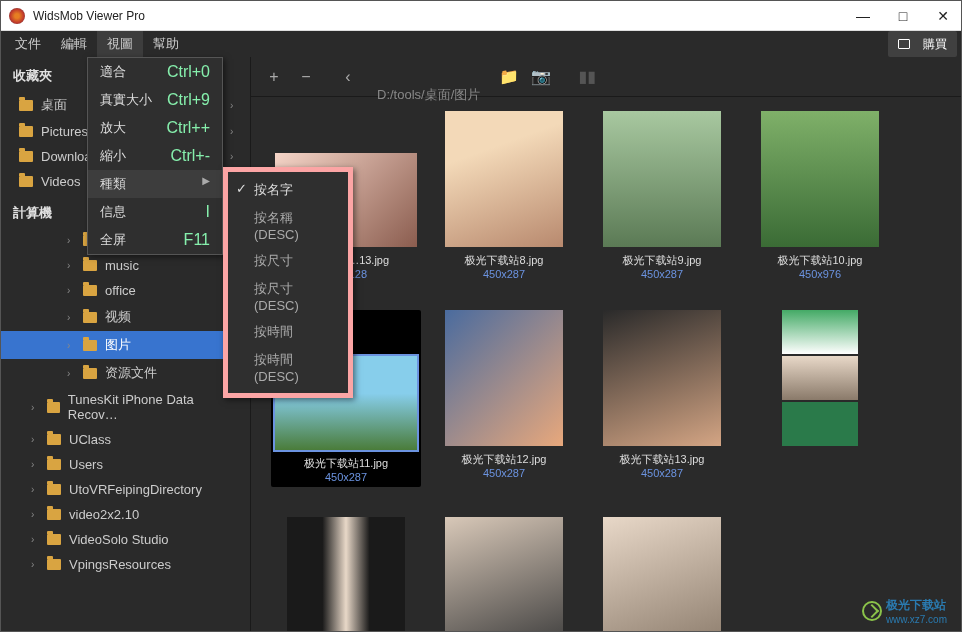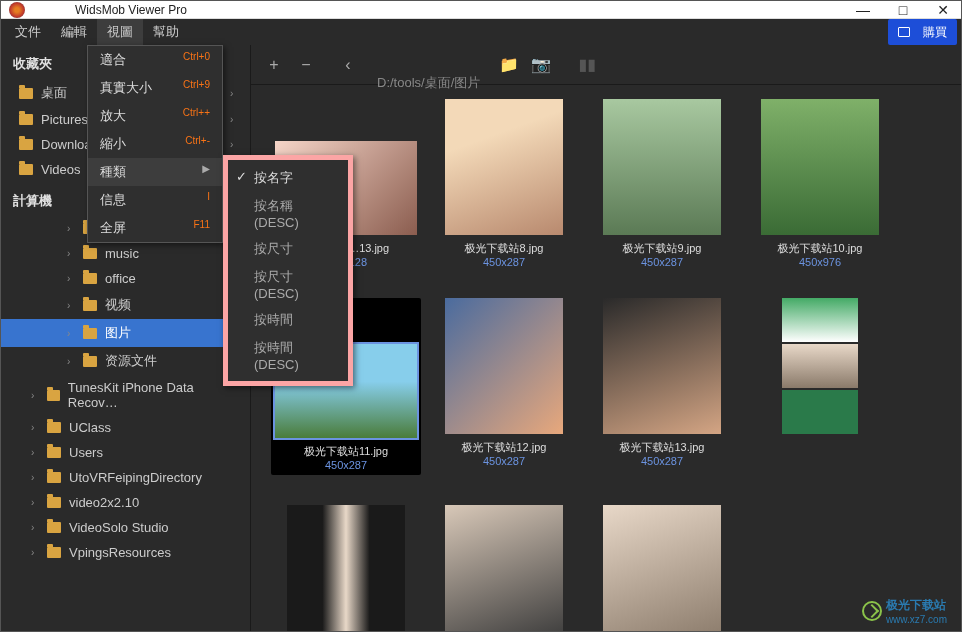--- a/index.html
+++ b/index.html
@@ -1,26 +1,26 @@
 <!DOCTYPE html>
 <html><head>
 <meta charset="utf-8">
 <style>
 * { box-sizing: border-box; margin: 0; padding: 0; font-family: "Microsoft YaHei", sans-serif; }
 html, body { width: 962px; height: 632px; overflow: hidden; background: #fff; }
 .window { width: 962px; height: 632px; border: 1px solid #555; display: flex; flex-direction: column; background: #2a2a2a; }
-.titlebar { height: 18px; background: #fff; display: flex; align-items: center; padding: 0 8px; border-bottom: 1px solid #ddd; gap: 42px; }
+.titlebar { height: 30px; background: #fff; display: flex; align-items: center; padding: 0 8px; border-bottom: 1px solid #ddd; }
 .titlebar .logo { width: 16px; height: 16px; background: radial-gradient(circle,#e67e22 20%,#c0392b 60%,#2c3e50 100%); border-radius: 50%; margin-right: 8px; }
 .titlebar .title { font-size: 12px; color: #222; flex: 1; }
 .titlebar .winbtns { display: flex; gap: 20px; font-size: 14px; color: #222; }
 .titlebar .winbtns span { cursor: pointer; width: 20px; text-align: center; }
 .menubar { height: 26px; background: #2a2a2a; display: flex; align-items: stretch; padding: 0 4px; color: #ccc; font-size: 13px; position: relative; }
 .menubar .mitem { padding: 4px 10px; cursor: pointer; line-height: 18px; }
 .menubar .mitem.active { background: #3d3d3d; }
-.menubar .buy { margin-left: auto; background: #1d4ed8; color: #fff; padding: 3px 10px; font-size: 12px; border-radius: 2px; display: flex; align-items: center; gap: 13px; }
+.menubar .buy { margin-left: auto; background: #404040; color: #fff; padding: 3px 10px; font-size: 12px; border-radius: 2px; display: flex; align-items: center; gap: 13px; }
 .buy .cart { width: 12px; height: 10px; border: 1px solid #fff; border-radius: 1px; position: relative; }
 .body { flex: 1; display: flex; background: #2a2a2a; overflow: hidden; }
 .sidebar { width: 250px; background: #2a2a2a; color: #ccc; font-size: 13px; overflow: hidden; border-right: 1px solid #1a1a1a; }
 .side-title { padding: 10px 12px 6px; font-size: 13px; font-weight: bold; color: #e0e0e0; }
 .side-item { display: flex; align-items: center; gap: 8px; padding: 5px 12px 5px 18px; cursor: pointer; }
 .side-item .chev { width: 8px; color: #888; font-size: 10px; }
 .side-item .ficon { width: 14px; height: 11px; background: #d9a441; border-radius: 1px; position: relative; }
 .side-item .ficon::before { content:""; position:absolute; top:-3px; left:0; width:6px; height:3px; background:#d9a441; border-radius:1px 1px 0 0;}
 .side-item.selected { background: #3874cf; color: #fff; }
 .tree-lvl1 { padding-left: 30px; }
@@ -36,21 +36,21 @@
 .thumb .name { font-size: 11px; color: #ddd; white-space: nowrap; overflow: hidden; text-overflow: ellipsis; }
 .thumb .dim { font-size: 11px; color: #6b93e0; }
 .thumb.selected .img { outline: 2px solid #6b93e0; }
 .thumb.selected { background: #000000; padding: 4px 0; border-radius: 2px; }
 .thumb .strip { width: 76px; height: 136px; margin: 0 auto 6px; display:flex; flex-direction:column; gap:2px;}
 .thumb .strip div{ flex:1; background:#3a5; }
 .dropdown { position: absolute; top: 26px; left: 86px; width: 136px; background: #2f2f2f; border: 1px solid #555; color: #ddd; font-size: 13px; z-index: 10; box-shadow: 2px 2px 6px rgba(0,0,0,.5); }
 .dropdown .drow { display: flex; padding: 5px 12px; cursor: pointer; gap: 12px; }
 .dropdown .drow:hover, .dropdown .drow.hover { background: #3d3d3d; }
 .dropdown .drow .lbl { flex:1; }
-.dropdown .drow .sc { color: #f97316; font-size: 10px; }
+.dropdown .drow .sc { color: #86efac; font-size: 16px; }
 .dropdown .drow .arrow { color:#aaa; font-size:10px; }
 .submenu { position: absolute; top: 136px; left: 222px; width: 130px; background: #2f2f2f; border: 5px solid #fca5a5; color: #aaa; font-size: 13px; z-index: 11; box-shadow: 2px 2px 6px rgba(0,0,0,.5); padding: 4px 0;}
 .submenu .srow { padding: 5px 14px 5px 26px; cursor: pointer; position: relative; }
 .submenu .srow.checked::before { content:"✓"; position:absolute; left:8px; color:#ddd; }
 .submenu .srow.checked { color:#ddd; }
 .watermark { position: absolute; right: 14px; bottom: 6px; font-size: 12px; color: #3a9de0; display:flex; align-items:center; gap:4px;}
 .watermark .wicon { width:20px; height:20px; border:2px solid #8bc34a; border-radius:50%; position:relative;}
 .watermark .wicon::after{content:"";position:absolute;left:3px;top:3px;width:8px;height:8px;border:2px solid #8bc34a;border-left:none;border-bottom:none;transform:rotate(45deg);}
 </style>
 </head>

